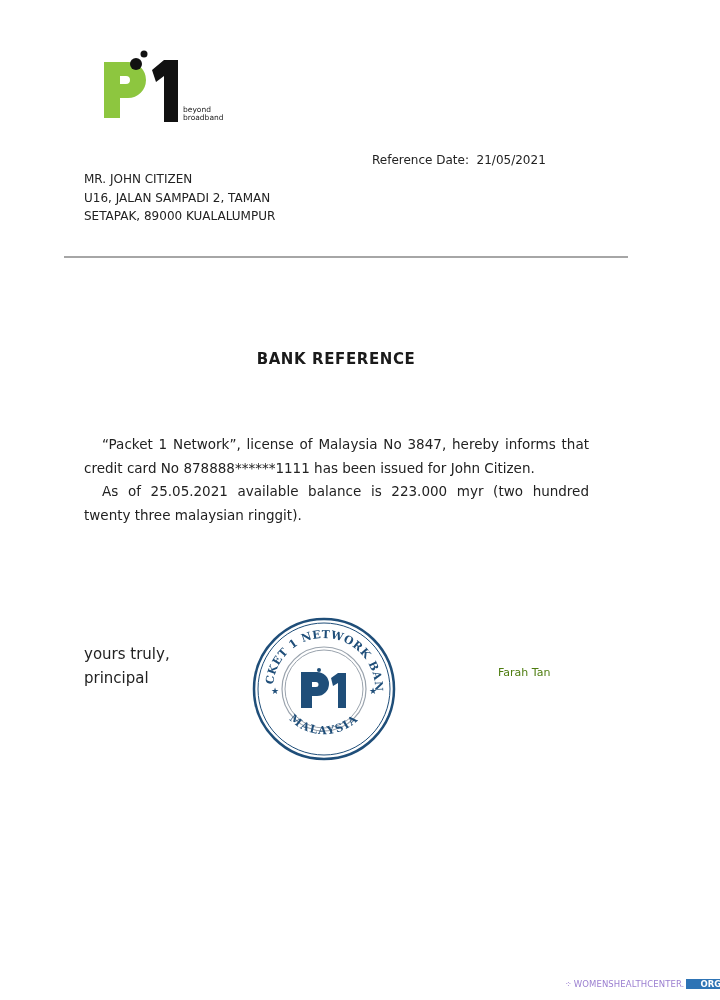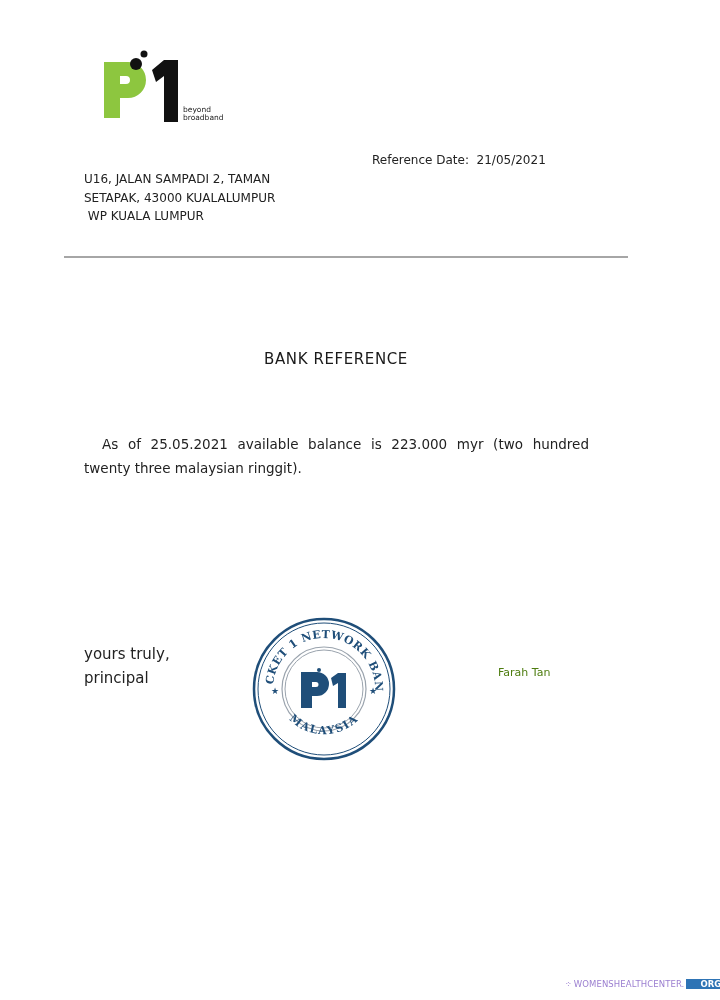--- a/index.html
+++ b/index.html
@@ -3,21 +3,21 @@
   <meta charset="utf-8">
   <style>
     html, body { margin: 0; padding: 0; background: #ffffff; }
     body { width: 720px; height: 1000px; position: relative; overflow: hidden; font-family: "DejaVu Sans", sans-serif; color: #1a1a1a; }
     .abs { position: absolute; }
     .logo { left: 100px; top: 48px; width: 150px; height: 80px; text-align: right; }
     .ref-date { left: 372px; top: 153px; font-size: 12px; color: #222; white-space: pre; }
     .address { left: 84px; top: 170px; font-size: 12px; line-height: 18.5px; color: #222; }
     .address div { white-space: pre; }
     .rule { left: 64px; top: 256px; width: 564px; height: 2px; background: #a6a6a6; }
-    .title { left: 0; width: 672px; top: 350px; text-align: center; font-size: 15px; font-weight: normal; letter-spacing: 0.6px; color: #1a1a1a; }
+    .title { left: 0; width: 672px; top: 350px; text-align: center; font-size: 15px; font-weight: bold; letter-spacing: 0.6px; color: #1a1a1a; }
     .body-text { left: 84px; top: 433px; width: 505px; font-size: 13.5px; line-height: 23.5px; text-align: justify; color: #222; }
     .body-text p { margin: 0; text-indent: 18px; }
     .closing { left: 84px; top: 642px; font-size: 15px; line-height: 24px; color: #222; }
     .signer { left: 498px; top: 666px; font-size: 11px; color: #4d7c0f; }
     .stamp { left: 251px; top: 616px; width: 146px; height: 146px; }
     .watermark { left: 565px; top: 975px; width: 150px; height: 18px; display: flex; align-items: center; gap: 2px; }
     .wm-text { font-size: 8.5px; color: #9b7fd0; letter-spacing: 0.1px; }
     .wm-org { font-size: 8.5px; color: #fff; background: #2e74b5; padding: 0 14px; font-weight: bold; }
   </style>
 </head>
@@ -32,30 +32,31 @@
 
     <path d="M52 22 l12 -10 h14 v62 h-14 v-46 l-8 6 z" fill="#111"></path>
     <text x="83" y="64" font-size="7.5" fill="#222" font-family="DejaVu Sans, sans-serif">beyond</text>
     <text x="83" y="72" font-size="7.5" fill="#222" font-family="DejaVu Sans, sans-serif">broadband</text>
   </svg>
 </div>
 
 <div class="abs ref-date">Reference Date:  21/05/2021</div>
 
 <div class="abs address">
+  <div>MR. JOHN CITIZEN</div>
   <div>U16, JALAN SAMPADI 2, TAMAN</div>
-  <div>SETAPAK, 43000 KUALALUMPUR</div>
-  <div> WP KUALA LUMPUR</div>
+  <div>SETAPAK, 89000 KUALALUMPUR</div>
 </div>
 
 <div class="abs rule"></div>
 
 <div class="abs title">BANK REFERENCE</div>
 
 <div class="abs body-text">
+  <p>“Packet 1 Network”, license of Malaysia No 3847, hereby informs that credit card No 878888******1111 has been issued for John Citizen.</p>
   <p>As of 25.05.2021 available balance is 223.000 myr (two hundred twenty three malaysian ringgit).</p>
 </div>
 
 <div class="abs closing">
   <div>yours truly,</div>
   <div>principal</div>
 </div>
 
 <div class="abs signer">Farah Tan</div>
 

